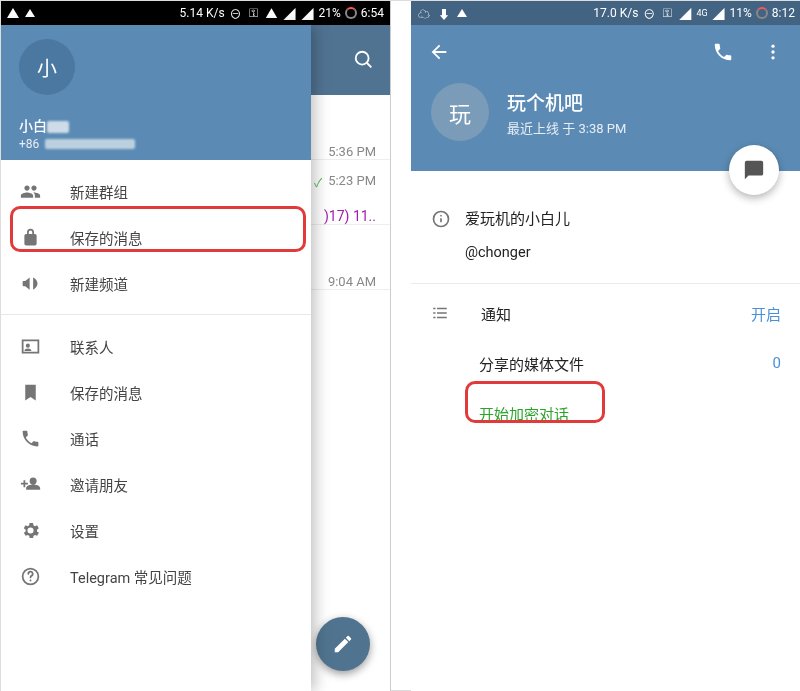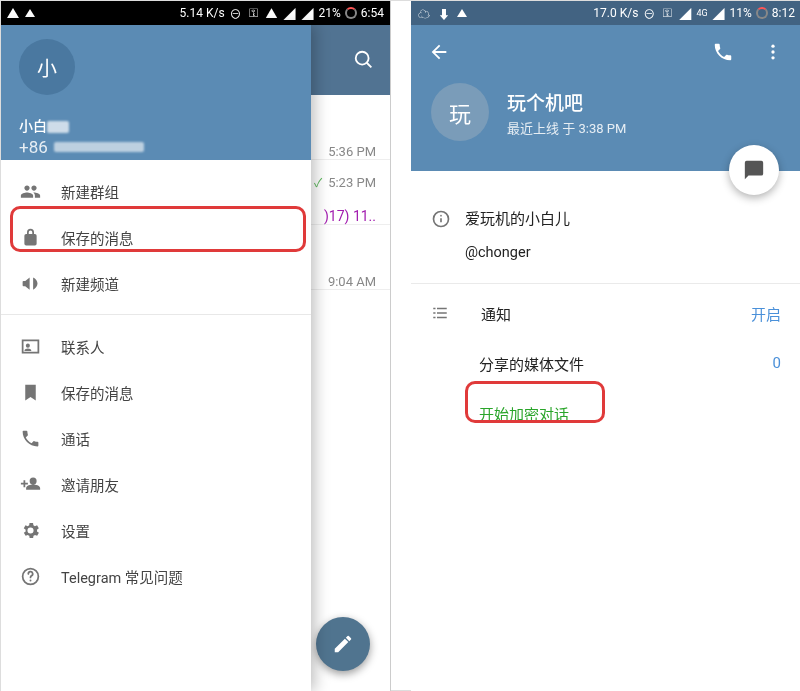--- a/index.html
+++ b/index.html
@@ -17,32 +17,32 @@
   .tri { width:0; height:0; border-left:6px solid transparent; border-right:6px solid transparent; border-bottom:10px solid #fff; }
   .tri.small { border-left-width:5px; border-right-width:5px; border-bottom-width:8px; }
   .sb-ico { width:14px; height:14px; display:flex; align-items:center; justify-content:center; font-size:12px; }
   .spinner { width:12px; height:12px; border:2px solid #888; border-top-color:#f55; border-radius:50%; }
 
   
   .left-back { position:absolute; top:24px; left:0; right:0; bottom:0; background:#fff; }
   .left-back-header { height:70px; background:#517392; display:flex; align-items:center; justify-content:flex-end; padding-right:15px; }
   .chatlist { padding-left:0; }
   .chatrow { height:65px; border-bottom:1px solid #eee; display:flex; align-items:flex-start; justify-content:flex-end; padding:10px 14px 0 0; font-size:13px; color:#888; flex-direction:column; align-items:flex-end; gap:18px; }
-  .chatrow .time { display:flex; gap:6px; align-items:flex-end;margin-top:37px; }
+  .chatrow .time { display:flex; gap:6px; align-items:flex-start;margin-top:37px; }
   .checks { color:#5fb85f; font-size:12px; }
 
   .drawer { position:absolute; top:24px; left:0; width:310px; bottom:0; background:#fff; box-shadow:4px 0 14px rgba(0,0,0,.25); }
   .drawer-header { height:135px; background:#5b8bb4; padding:14px 18px 10px; color:#fff; position:relative; }
   .avatar-lg { width:56px; height:56px; border-radius:50%; background:#4a78a0; display:flex; align-items:center; justify-content:center; font-size:20px; color:#fff; }
   .drawer-name { margin-top:20px; font-size:14px; font-weight:500; }
-  .drawer-phone { font-size:17px; opacity:.85; margin-top:2px; display:flex; align-items:center; gap:6px; }
+  .drawer-phone { font-size:12px; opacity:.85; margin-top:2px; display:flex; align-items:center; gap:6px; }
   .blurbox { width:90px; height:10px; background:rgba(255,255,255,.7); border-radius:2px; filter:blur(1px); }
   .blurbox.sm { width:22px; height:12px; display:inline-block; vertical-align:middle; }
   .menu { padding:8px 0; }
-  .menuitem { height:46px; display:flex; align-items:center; gap:20px; padding:0 18px; color:#444; cursor:pointer; position:relative; }
+  .menuitem { height:46px; display:flex; align-items:center; gap:29px; padding:0 18px; color:#444; cursor:pointer; position:relative; }
   .menuitem .mi-ico { width:22px; height:22px; color:#757575; display:flex; align-items:center; justify-content:center; }
   .menuitem .mi-label { font-size:14.5px; }
   .menudiv { height:1px; background:#e8e8e8; margin:8px 0; }
   .redbox { position:absolute; border:3px solid #e03a3a; border-radius:10px; pointer-events:none; }
 
   .fab { position:absolute; right:20px; bottom:20px; width:54px; height:54px; border-radius:50%; background:#50748f; display:flex; align-items:center; justify-content:center; box-shadow:0 3px 8px rgba(0,0,0,.4); cursor:pointer; }
 
   
   .profile-header { background:#5b8bb4; color:#fff; }
   .ph-toolbar { height:54px; display:flex; align-items:center; padding:0 6px; gap:6px; }

